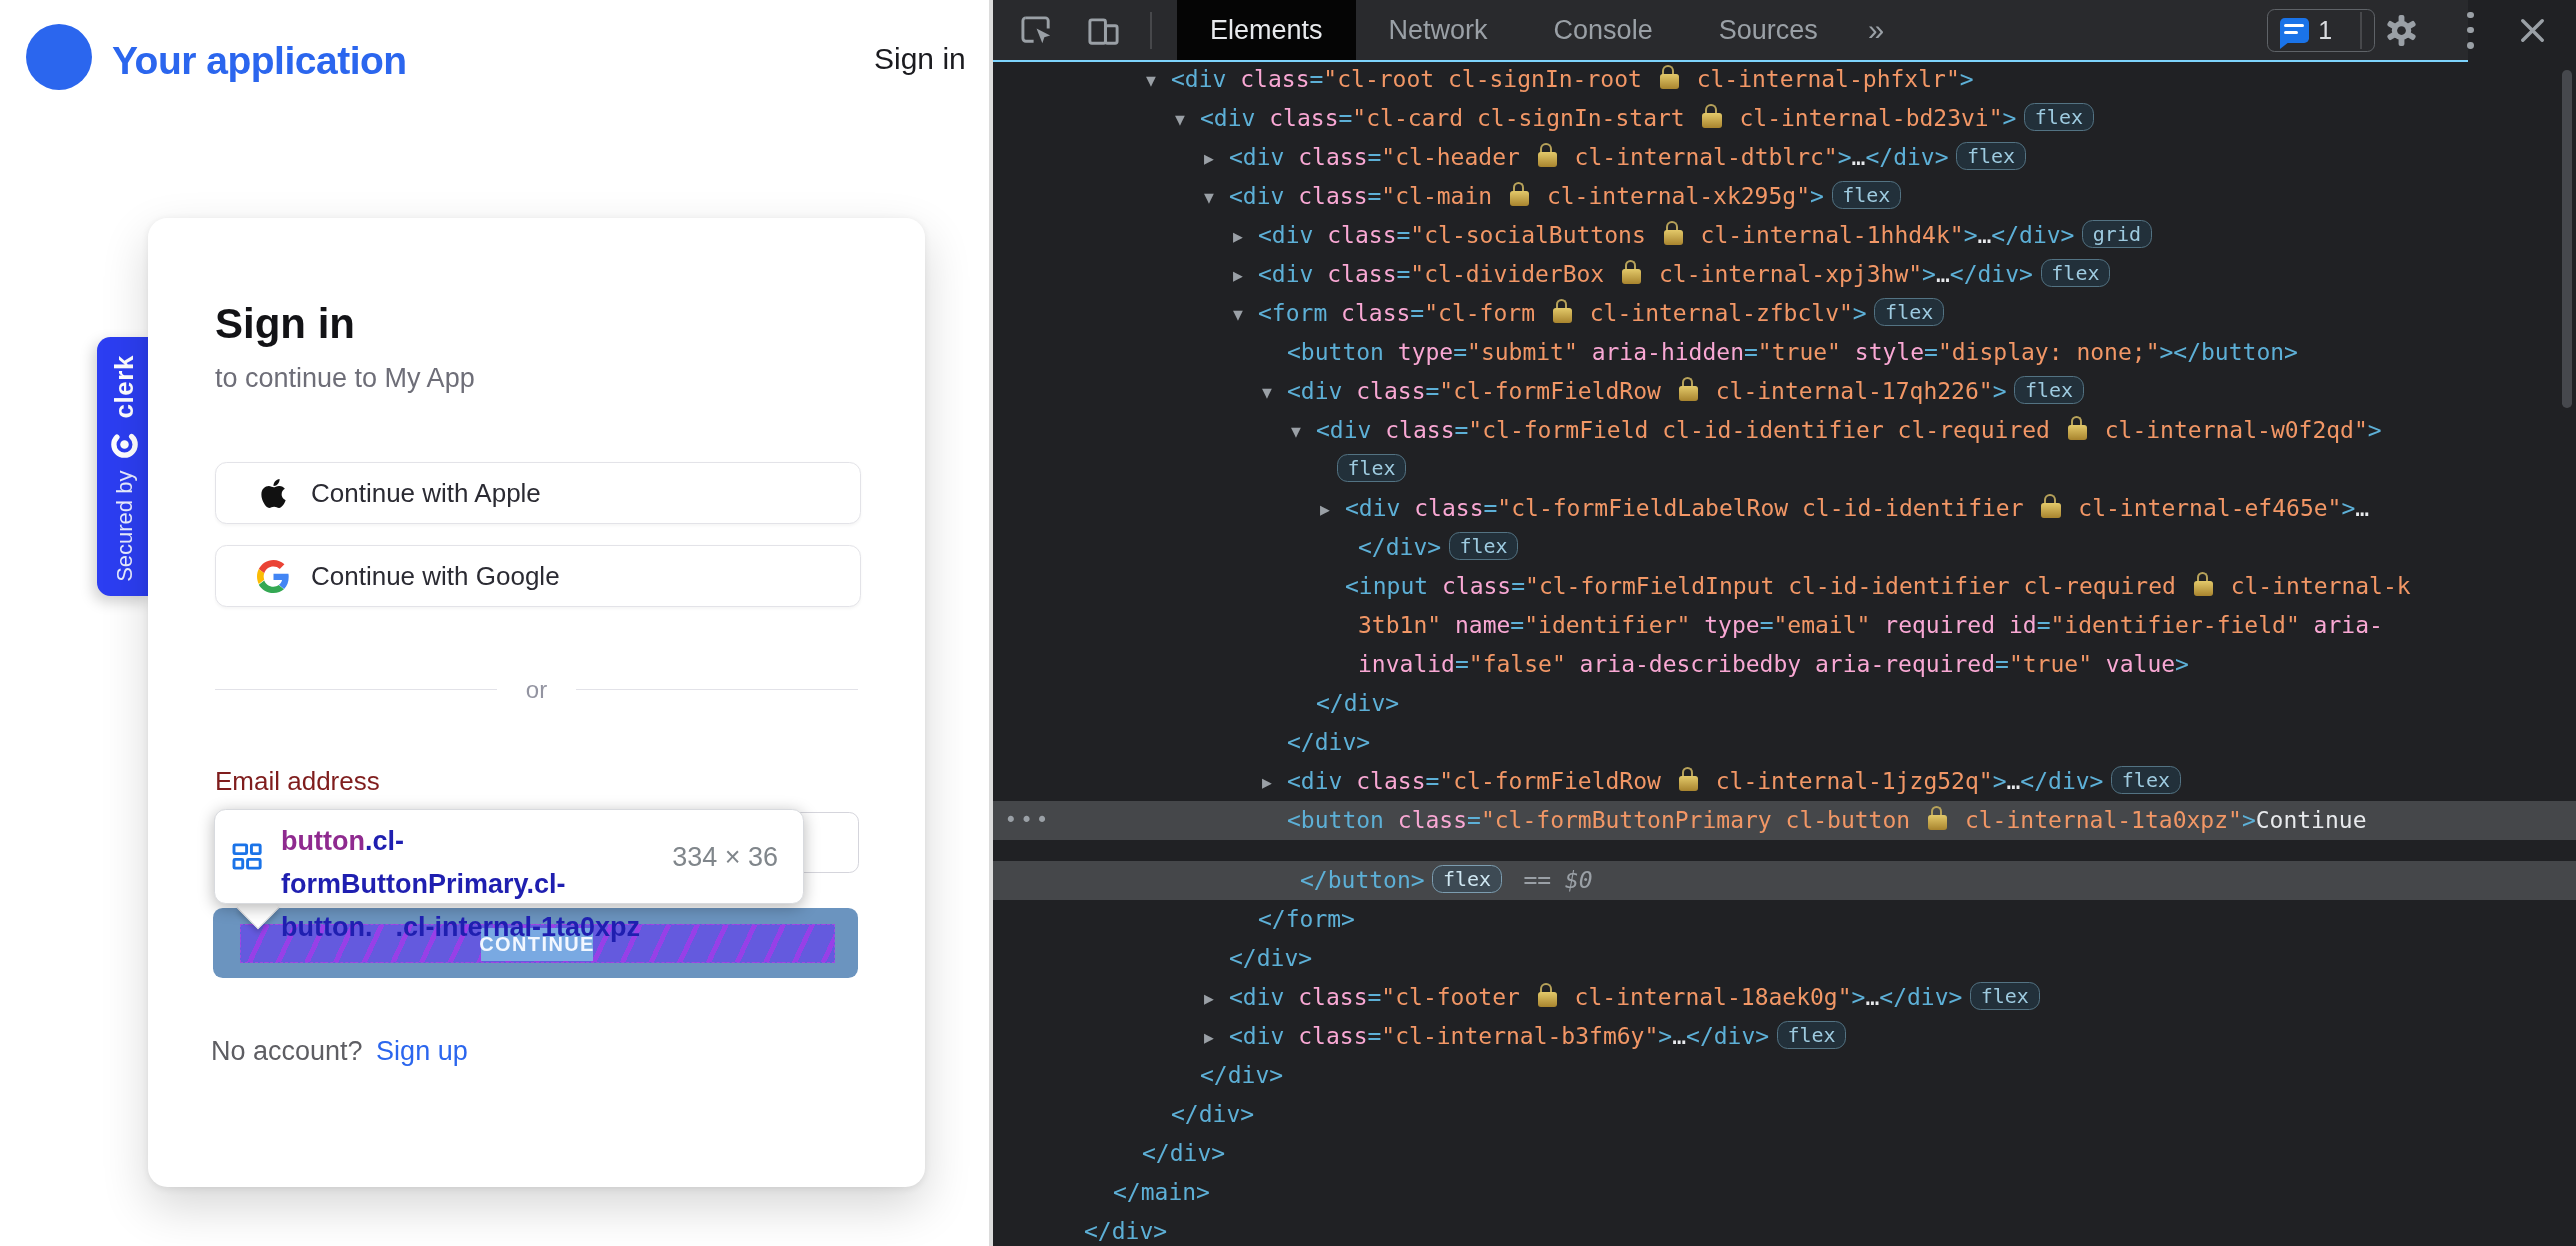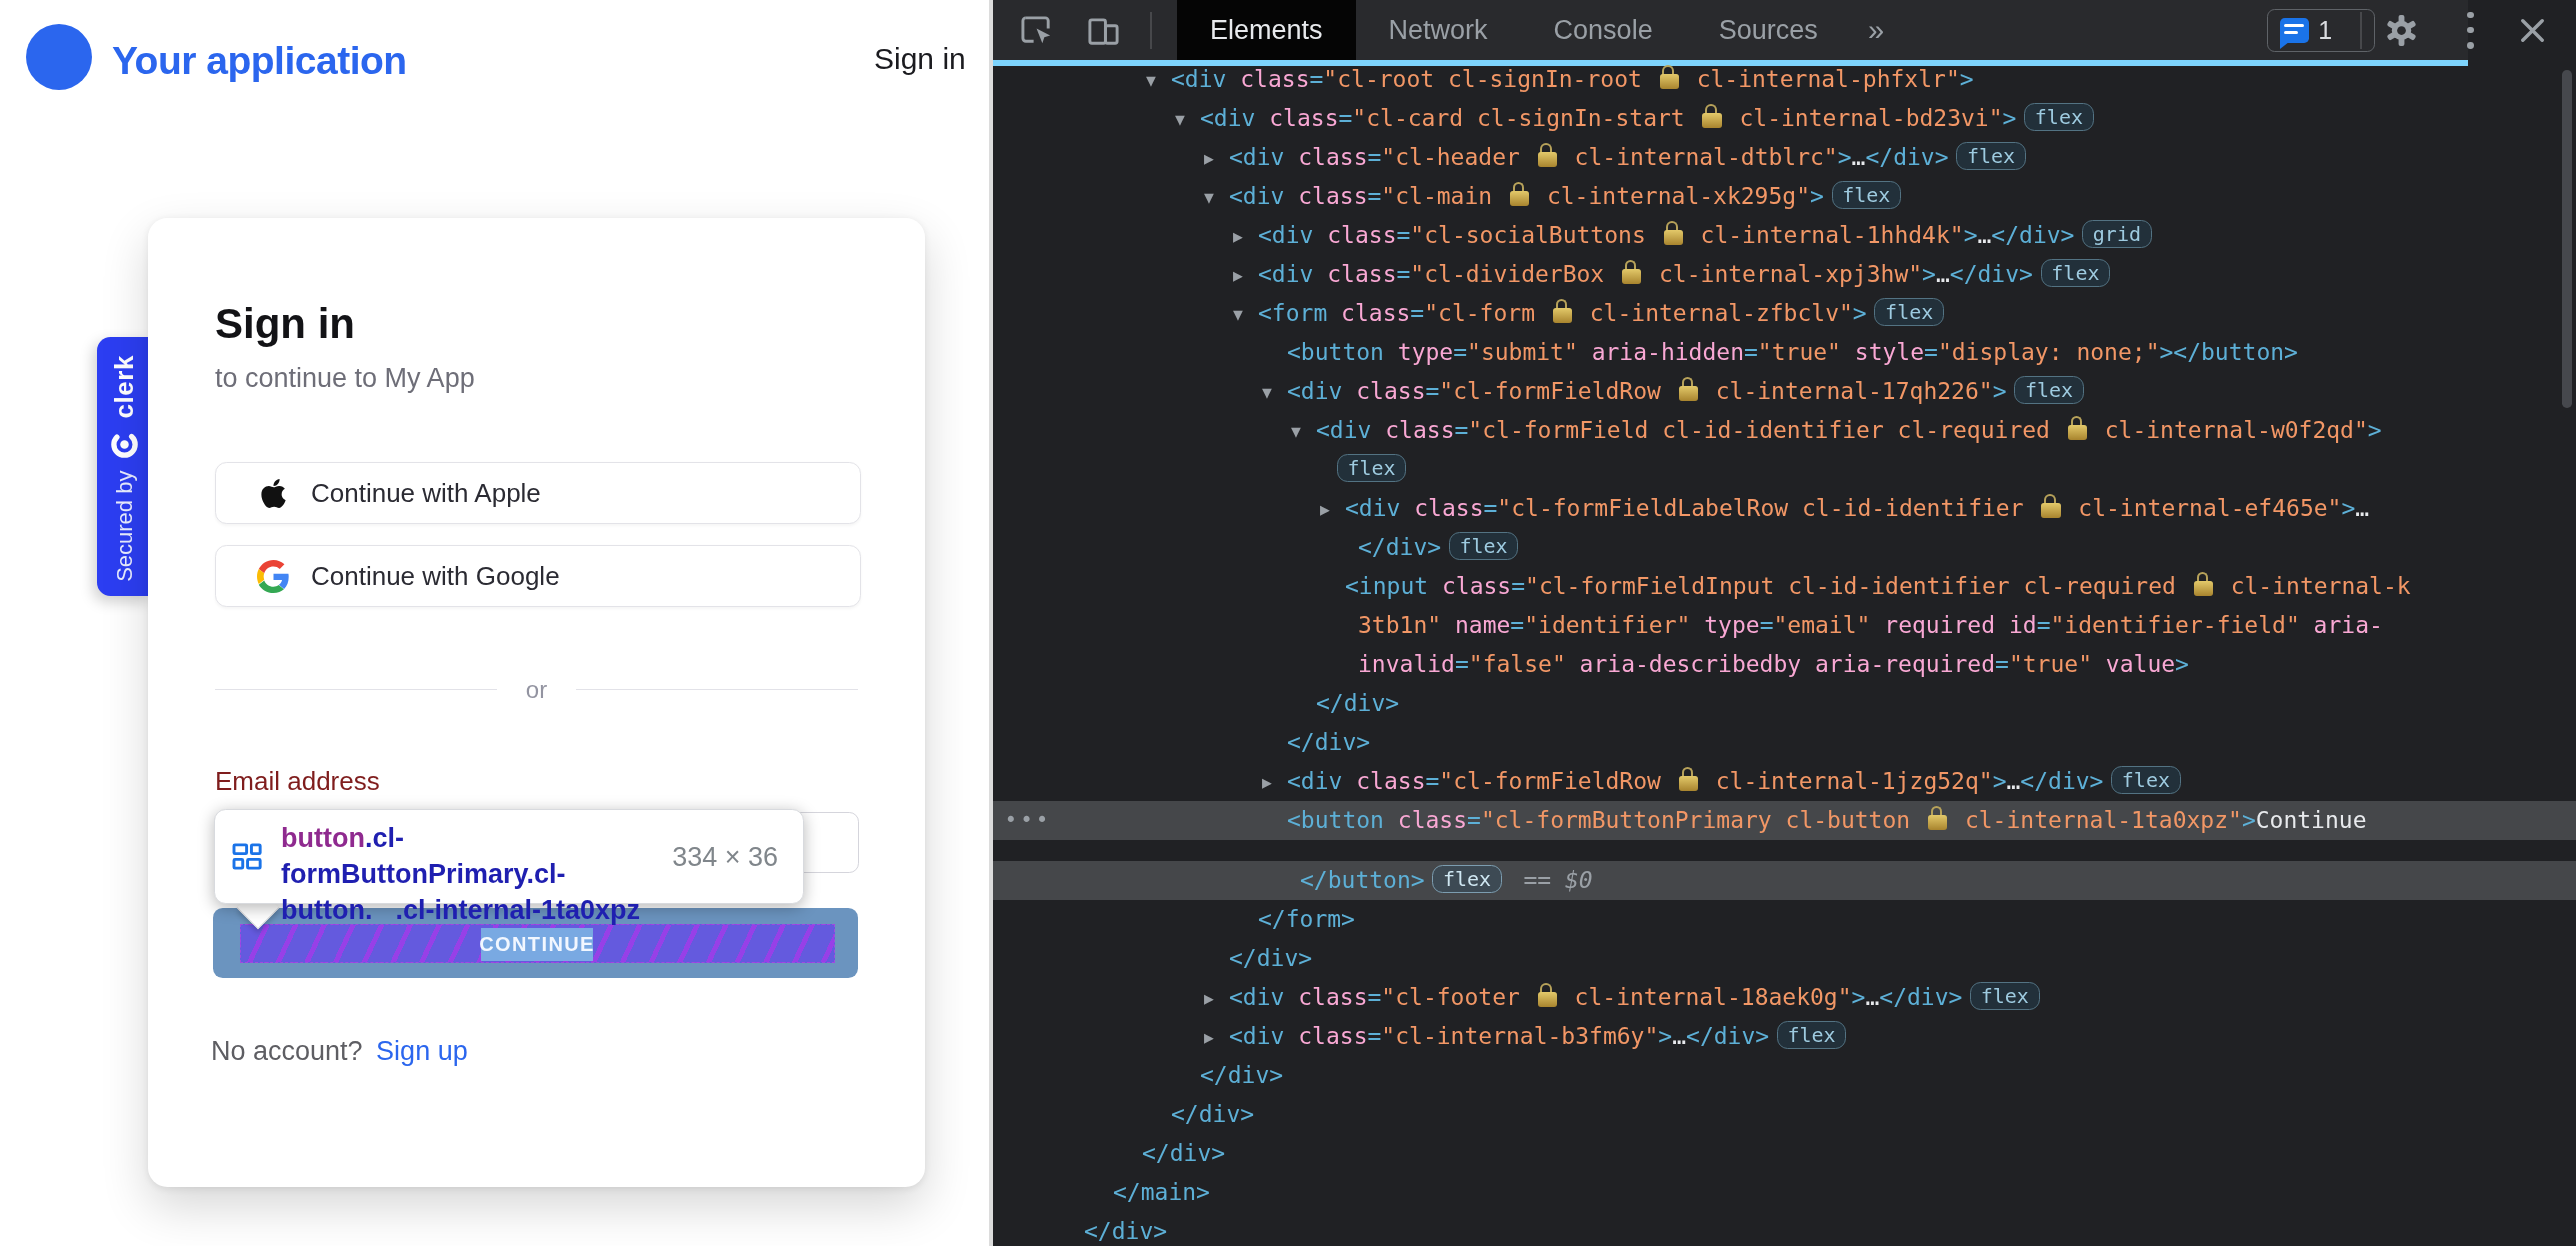--- a/index.html
+++ b/index.html
@@ -55,32 +55,32 @@
   #continue-label-box{left:268px;top:20px;width:112px;height:33px;background:#79a9e2;
       display:flex;align-items:center;justify-content:center;}
   #continue-label{font-size:20px;font-weight:700;letter-spacing:1.4px;color:#f2f7ff;}
 
   
   #tooltip{left:214px;top:809px;width:588px;height:93px;background:#ffffff;border:1px solid #d8dade;
       border-radius:11.6px;box-shadow:0 3.9px 15.5px rgba(0,0,0,0.28);z-index:5;}
   #tooltip-pointer{left:243px;top:893px;width:29px;height:29px;background:#fff;transform:rotate(45deg);
       box-shadow:2.9px 2.9px 5.8px rgba(0,0,0,0.18);z-index:4;border-right:1px solid #d8dade;border-bottom:1px solid #d8dade;}
   #tooltip-icon{left:17.4px;top:31px;width:35px;height:31px;}
-  #tooltip-lines{left:66px;top:9.7px;width:406px;font-size:27px;font-weight:700;line-height:36px;}
+  #tooltip-lines{left:66px;top:9.7px;width:406px;font-size:27px;font-weight:700;line-height:43px;}
   .tt-m{color:#8f2a8f;}
   .tt-b{color:#1f1fb0;}
   #tooltip-size{right:25px;top:32px;font-size:27px;color:#80868b;}
   .tt-lock{display:inline-block;position:relative;width:19.3px;height:25px;margin:0 1.9px;}
 
   #footer-row{left:211px;top:1036px;font-size:27px;color:#5e5e63;}
   #footer-link{color:#2b66ee;font-weight:500;margin-left:13.5px;cursor:pointer;}
 
   
   #devtools{left:993px;top:0;width:1583px;height:1246px;background:#202124;}
-  #dt-toolbar{left:0;top:0;width:1475px;height:60px;background:#292a2d;border-bottom:6px solid #7dd3fc;}
+  #dt-toolbar{left:0;top:0;width:1475px;height:60px;background:#292a2d;border-bottom:2px solid #7dd3fc;}
   .dt-icon{color:#9aa0a6;}
   #icon-inspect{left:27px;top:13.5px;width:35px;height:35px;}
   #icon-device{left:93px;top:13.5px;width:35px;height:35px;}
   .dt-sep{position:absolute;top:11.6px;width:1.9px;height:37px;background:#47484b;}
   #sep-1{left:157px;}
   #dt-tabs{left:184px;top:0;height:60px;display:flex;}
   .dt-tab{height:60px;display:flex;align-items:center;padding:0 33px;font-size:27px;color:#9aa0a6;cursor:pointer;}
   .dt-tab.active{background:#050505;color:#e8eaed;}
   #tab-more{font-size:29px;padding:0 17.4px;}
   #issues-btn{left:1274px;top:8.7px;width:108px;height:43px;border:1.9px solid #5f6368;border-radius:7.7px;

